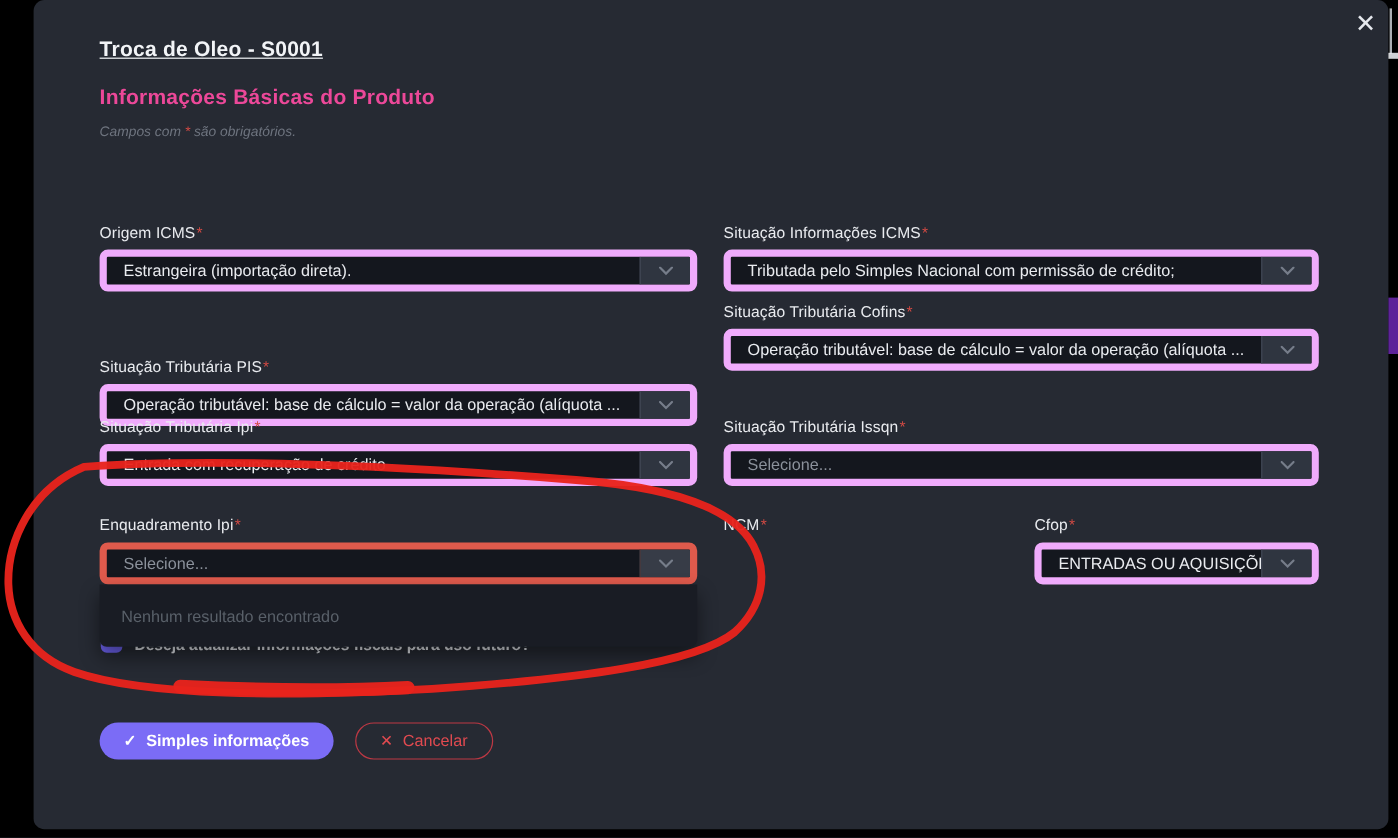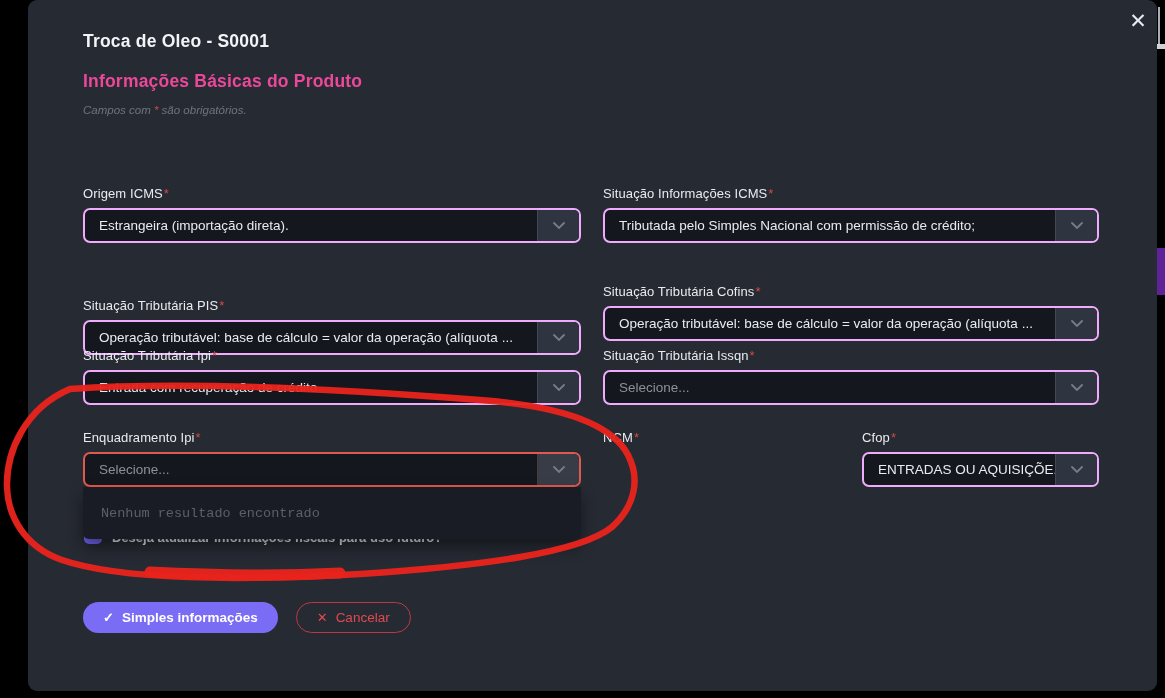--- a/index.html
+++ b/index.html
@@ -10,21 +10,21 @@
     overflow:hidden;
     font-family:"Liberation Sans", sans-serif;
     -webkit-font-smoothing:antialiased;
   }
   .modal {
     position:absolute; left:28px; top:0; width:1129px; height:691px;
     background:#262a33; border-radius:9px;
   }
   .title {
     position:absolute; left:55px; top:31px;
-    font-size:17.5px; font-weight:bold; color:#f2f4f7; letter-spacing:.2px;
+    font-size:17.5px; font-weight:bold; color:#f2f4f7; letter-spacing:.2px;text-decoration:underline;
   }
   .subtitle {
     position:absolute; left:55px; top:71px;
     font-size:17.5px; font-weight:bold; color:#ec4899; letter-spacing:.2px;
   }
   .note {
     position:absolute; left:55px; top:104px;
     font-size:11.5px; font-style:italic; color:#6e747f;
   }
   .note .star { color:#d24a44; font-style:italic; }
@@ -34,21 +34,21 @@
     text-align:center; cursor:pointer;
   }
   .field { position:absolute; }
   .field .lbl {
     font-size:13px; color:#e9ebef; margin-bottom:7px; letter-spacing:.1px;
   }
   .field .lbl .star { color:#d24a44; margin-left:1px; }
   .select, .text-input {
     height:35px; width:100%;
     background:#14171e;
-    border:2px solid #f0abfc;
+    border:6px solid #f0abfc;
     border-radius:7px;
     display:flex; align-items:center;
     overflow:hidden;
   }
   .select .val {
     flex:1; padding:0 12px 0 14px;
     font-size:13.5px; color:#e9ebef;
     white-space:nowrap; overflow:hidden;
   }
   .select .val.placeholder { color:#8b919b; }
@@ -64,21 +64,21 @@
     border-color:#46505e; border-radius:8px; outline:none;
     font-family:"Liberation Sans", sans-serif; background:#14171e;
   }
   .dropdown-panel {
     position:absolute; left:55px; top:487px; width:498px; height:52px;
     background:#191c24; border-radius:0 0 6px 6px;
     box-shadow:0 8px 16px rgba(0,0,0,.45);
     z-index:5;
   }
   .dropdown-panel .empty-msg {
-    padding:19px 0 0 18px; font-size:13.5px; color:#596069;font-family:Liberation Mono, monospace;
+    padding:19px 0 0 18px; font-size:13.5px; color:#596069;
   }
   .checkbox-row { position:absolute; left:56px; top:526px; z-index:2;
     display:flex; align-items:center; }
   .checkbox {
     width:18px; height:18px; border-radius:5px; background:#6e63f1;
     flex:none; cursor:pointer;
   }
   .checkbox-row .cb-label {
     margin-left:10px; font-size:13px; font-weight:bold; color:#e4e7ec;
     white-space:nowrap; position:relative; top:2px;
@@ -151,21 +151,21 @@
     <div class="select">
       <span class="val">Operação tributável: base de cálculo = valor da operação (alíquota ...</span>
       <span class="chev-box">
           <svg width="12" height="8">
             <path d="M1 1 L6 6 L11 1" stroke="#767d8a" stroke-width="1.8" fill="none" stroke-linecap="round"></path>
           </svg>
         </span>
     </div>
   </div>
 
-  <div class="field" style="left:575px; top:284px; width:496px;">
+  <div class="field" style="left:575px; top:252px; width:496px;">
     <div class="lbl"><span>Situação Tributária Cofins</span><span class="star">*</span></div>
     <div class="select">
       <span class="val">Operação tributável: base de cálculo = valor da operação (alíquota ...</span>
       <span class="chev-box">
           <svg width="12" height="8">
             <path d="M1 1 L6 6 L11 1" stroke="#767d8a" stroke-width="1.8" fill="none" stroke-linecap="round"></path>
           </svg>
         </span>
     </div>
   </div>

